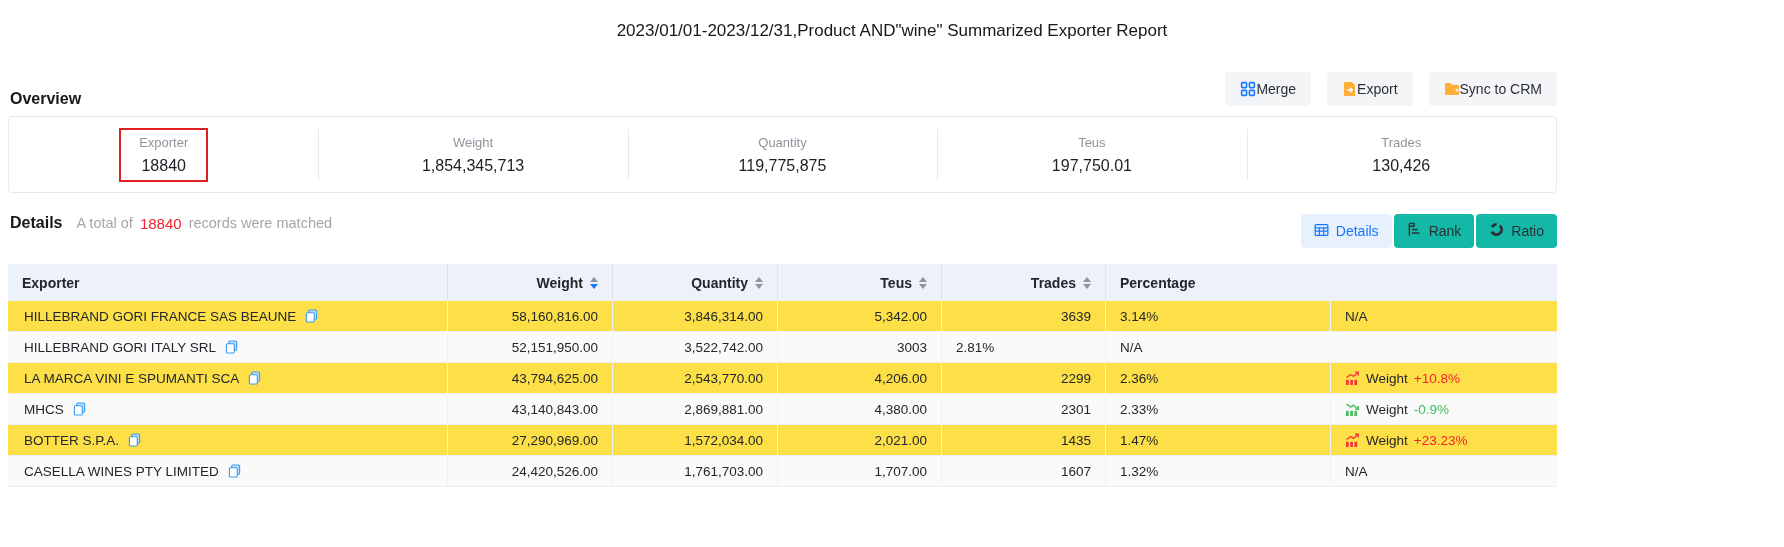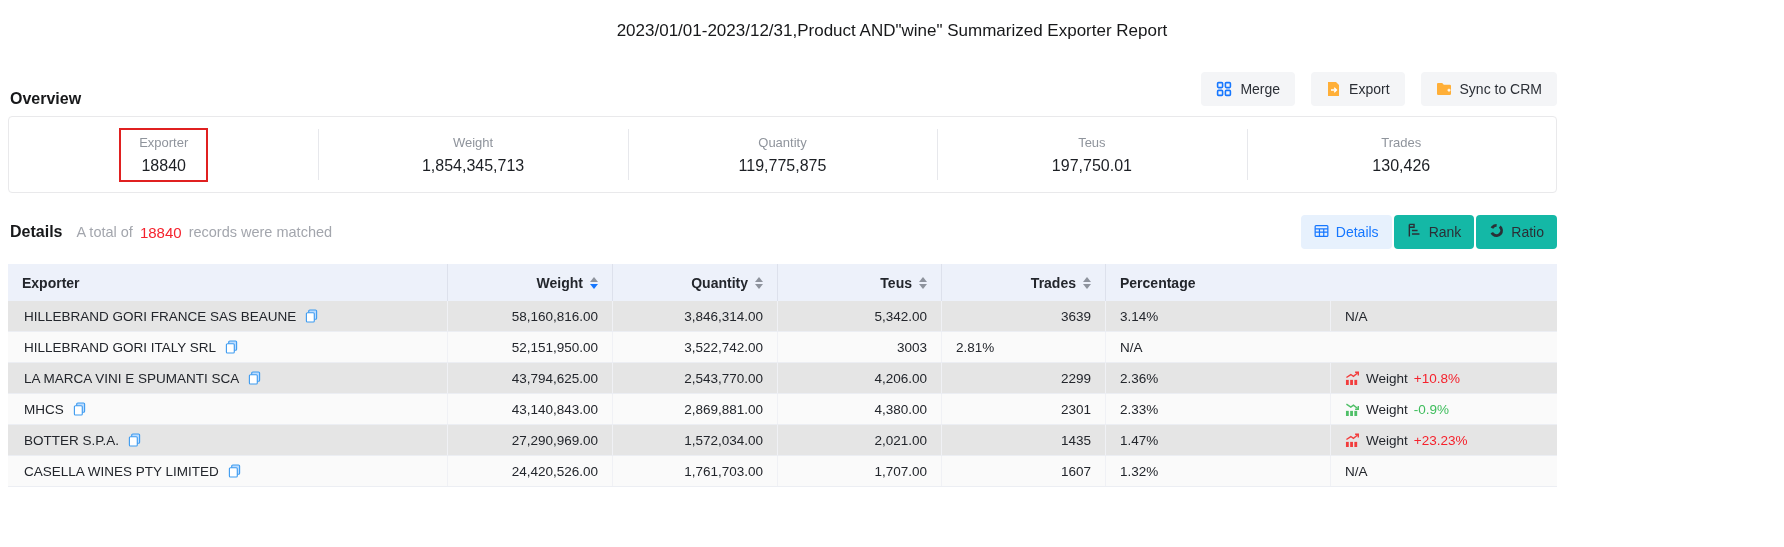--- a/index.html
+++ b/index.html
@@ -12,38 +12,38 @@
   body{
     width:1784px;height:547px;overflow:hidden;background:#fff;
     font-family:"Liberation Sans","DejaVu Sans",sans-serif;color:#23262c;
   }
   .title{padding-top:21px;text-align:center;font-size:17px;color:#17181a;}
   .content{width:1549px;margin-left:8px;}
   .section-head{margin-top:30px;height:36px;display:flex;justify-content:space-between;align-items:center;}
   .overview-heading{font-size:16px;font-weight:bold;color:#17181a;padding-left:2px;margin-top:20px;}
   .head-buttons{display:flex;gap:16px;}
   .btn{
-    display:inline-flex;align-items:center;gap:8px;height:34px;padding:0 15px;
+    display:inline-flex;align-items:center;gap:0;height:34px;padding:0 15px;
     background:#f4f5f7;border:none;border-radius:4px;font-size:14px;color:#2b2f36;
     font-family:inherit;cursor:pointer;
   }
   .btn svg{display:block;}
   .overview-panel{
     margin-top:9px;height:77px;border:1px solid #e9e9eb;border-radius:4px;
     display:grid;grid-template-columns:repeat(5,1fr);
   }
   .stat{position:relative;display:flex;flex-direction:column;align-items:center;justify-content:center;}
   .stat:not(:first-child)::before{
     content:'';position:absolute;left:0;top:12px;bottom:12px;width:1px;background:#e7e8ec;
   }
   .stat-inner{display:flex;flex-direction:column;align-items:center;gap:7px;padding:5px 18px;}
   .stat-inner.boxed{border:2px solid var(--highlight-box);}
   .stat-label{font-size:13px;color:#8f949c;}
   .stat-value{font-size:16px;color:#1c1f24;}
-  .details-head{margin-top:21px;height:36px;display:flex;justify-content:space-between;align-items:center;gap:23px;}
+  .details-head{margin-top:21px;height:36px;display:flex;justify-content:space-between;align-items:flex-start;gap:23px;}
   .details-left{display:flex;align-items:center;padding-left:2px;}
   .details-heading{font-size:16px;font-weight:bold;color:#17181a;margin-right:14px;}
   .muted{font-size:14.5px;color:#a3a6ad;}
   .count{font-size:15px;color:var(--red);margin:0 7px;}
   .seg{display:flex;gap:2px;}
   .seg-btn{
     display:inline-flex;align-items:center;gap:7px;height:34px;padding:0 13px;
     background:#14b8a6;border:none;border-radius:4px;font-size:14px;color:#2b2f36;
     font-family:inherit;cursor:pointer;
   }
@@ -56,21 +56,21 @@
   }
   .th:last-child{border-right:none;}
   .th.num{justify-content:flex-end;}
   .caret{display:inline-flex;flex-direction:column;gap:2px;margin-left:7px;}
   .caret i{display:block;width:0;height:0;border-left:4px solid transparent;border-right:4px solid transparent;}
   .caret .up{border-bottom:5px solid #8e939d;}
   .caret .down{border-top:5px solid #8e939d;}
   .caret .down.active{border-top-color:var(--accent);}
   .tr{
     display:grid;grid-template-columns:var(--cols);height:31px;
-    border-bottom:1px solid #eceef3;font-size:13.5px;color:#23262c;background:#e5e5e5;
+    border-bottom:1px solid #eceef3;font-size:13.5px;color:#23262c;background:#fde047;
   }
   .tr:nth-child(even){background:#fafafa;}
   .td{display:flex;align-items:center;padding:0 14px;border-right:1px solid #f0f1f5;overflow:hidden;white-space:nowrap;}
   .td:last-child{border-right:none;}
   .td.num{justify-content:flex-end;}
   .td.exporter{gap:9px;padding-left:16px;}
   .cicon{display:inline-flex;cursor:pointer;}
   .cicon svg{display:block;}
   .td.comp{gap:6px;}
   .ticon{display:inline-flex;}

